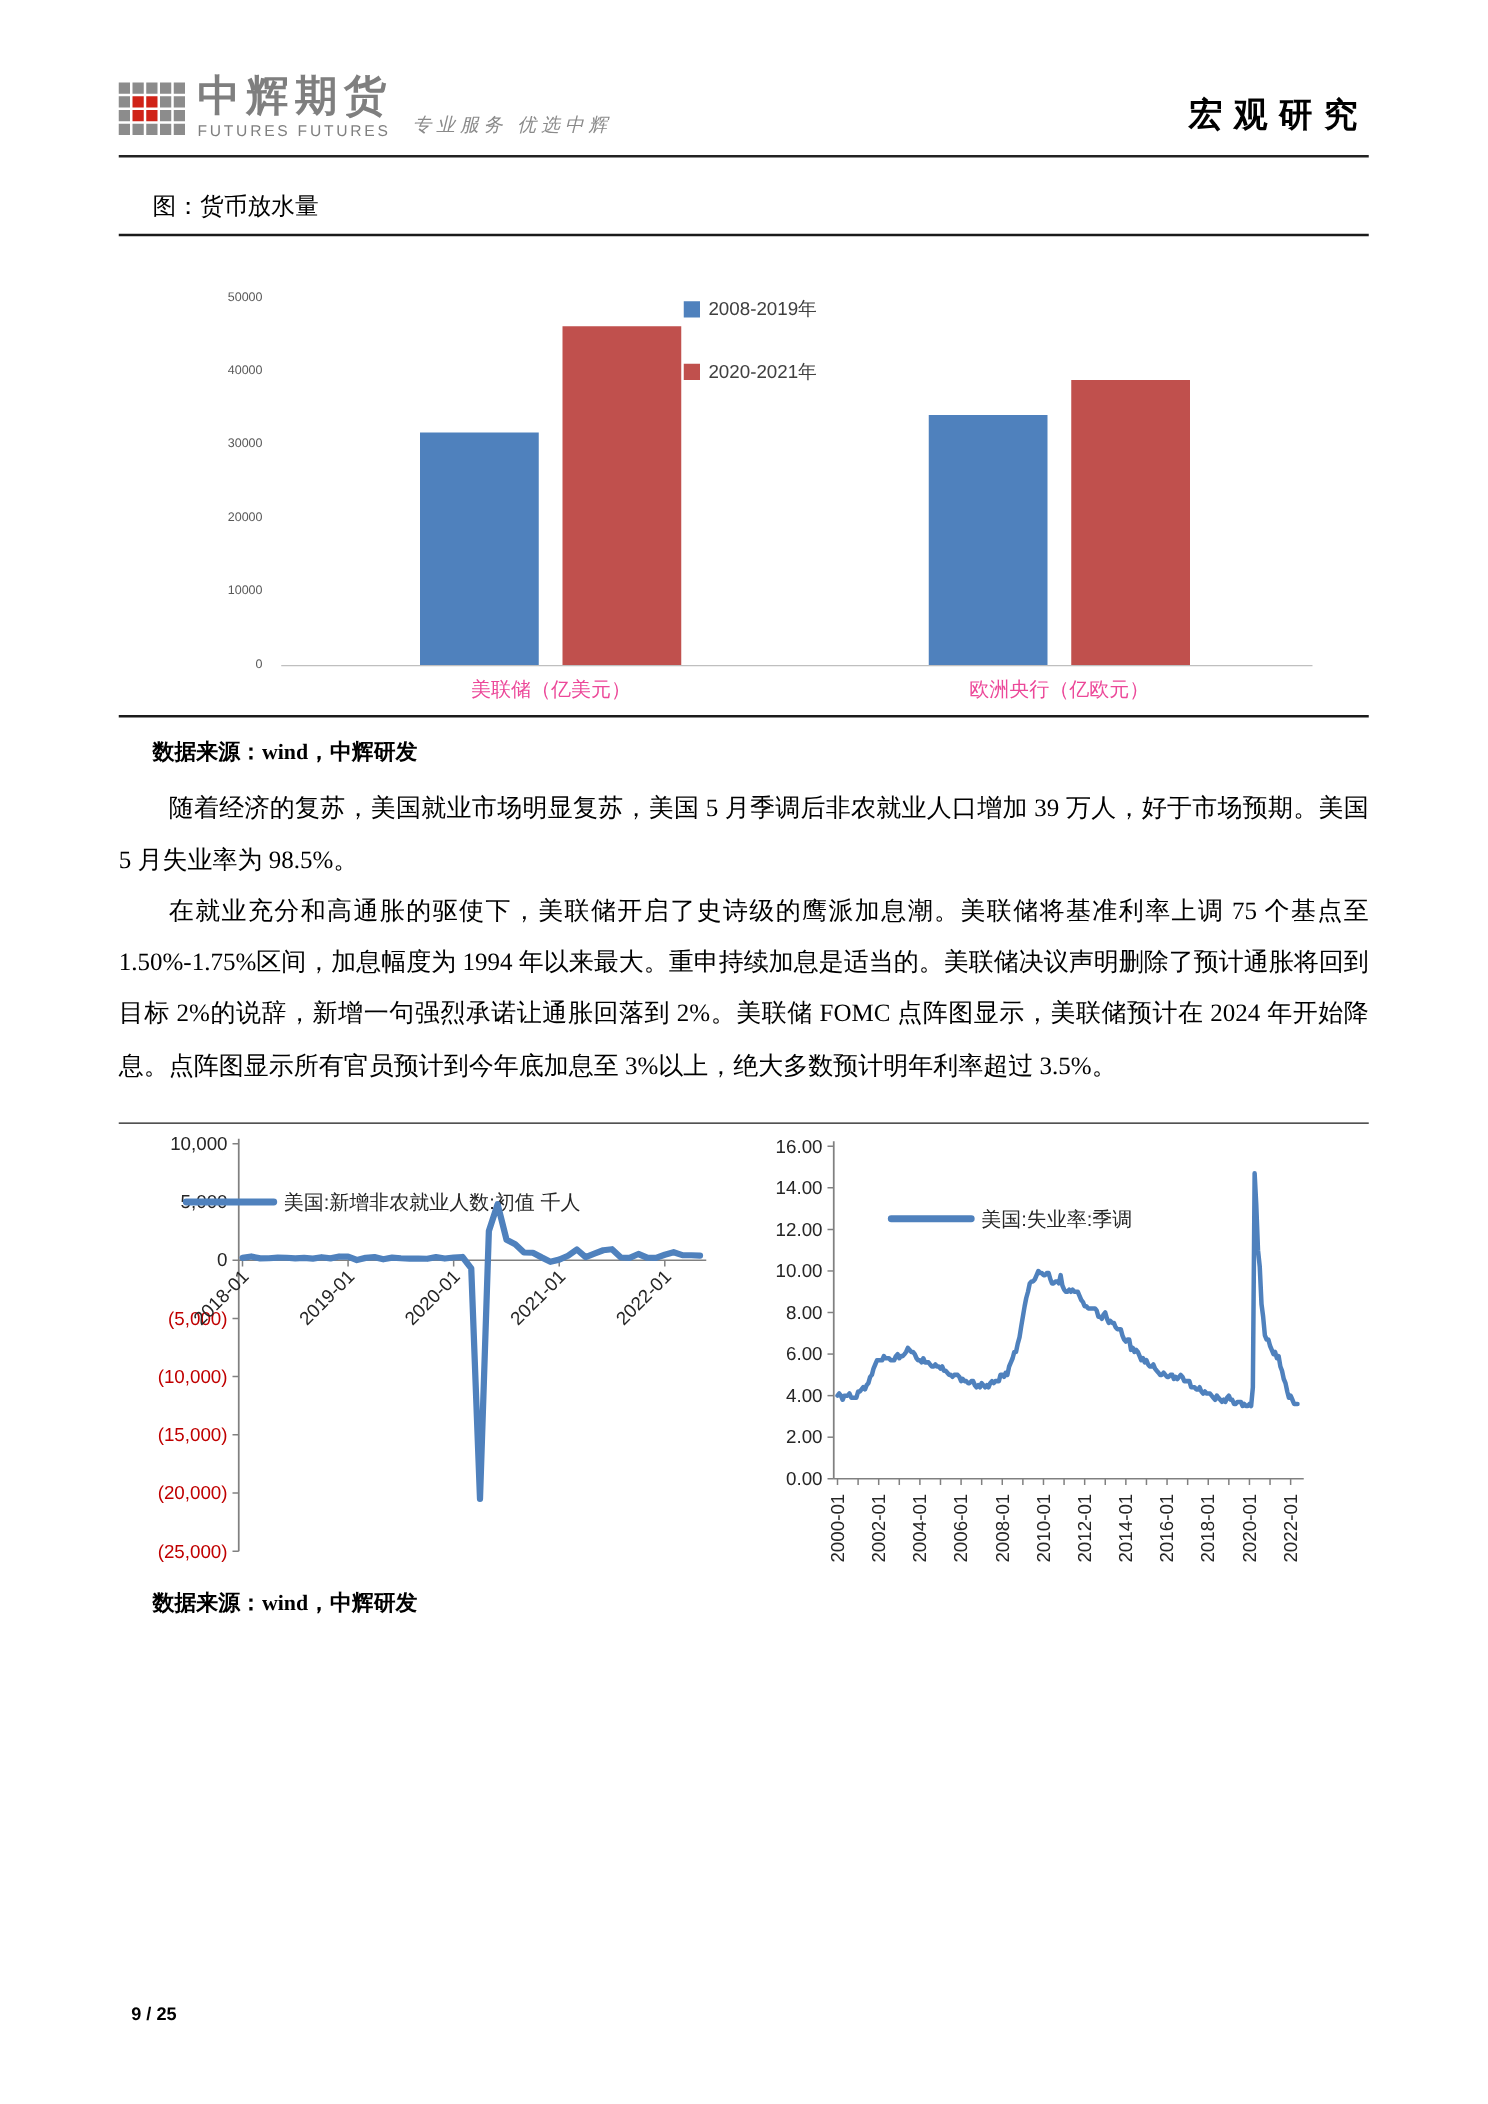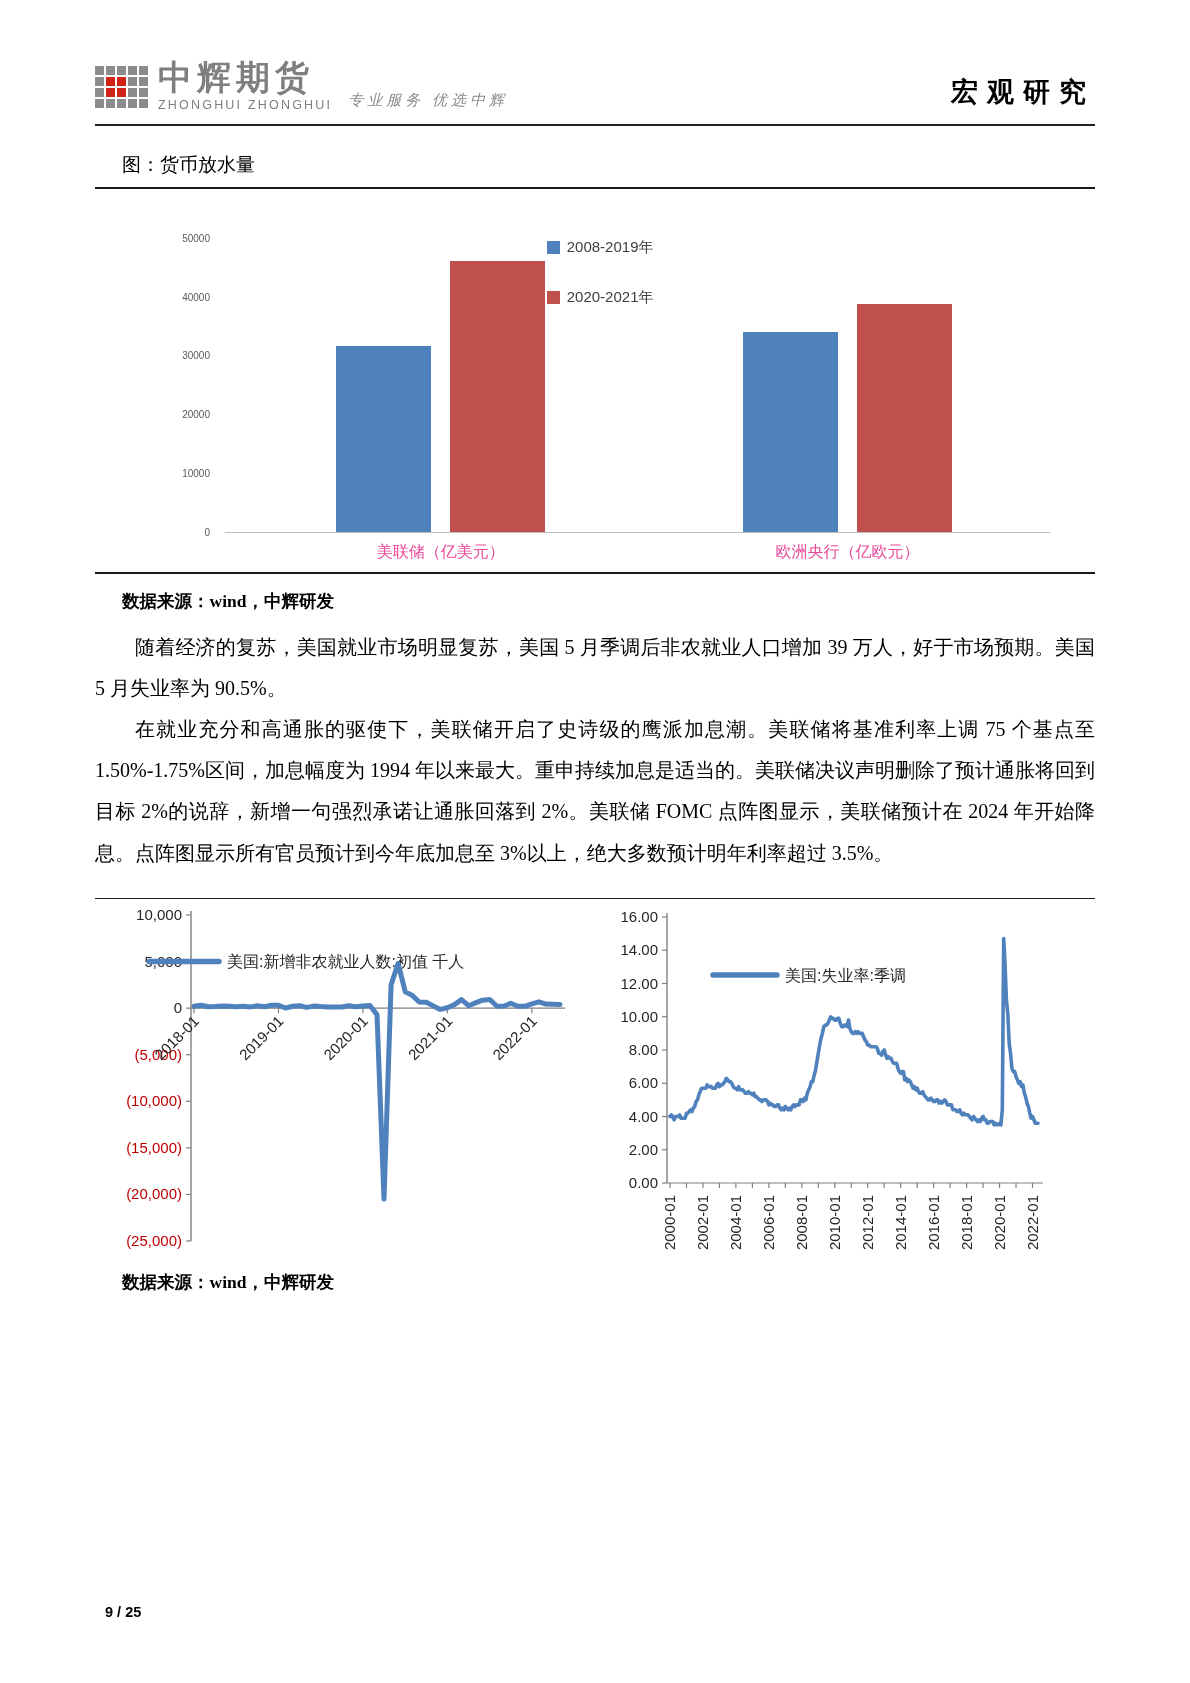--- a/index.html
+++ b/index.html
@@ -84,21 +84,21 @@
             <i></i>
             <i></i>
             <i></i>
             <i></i>
             <i></i>
             <i></i>
             <i></i>
           </div>
         <div class="brand-txt">
           <span class="logo-cn">中辉期货</span>
-          <span class="logo-en">ZHONGHUI ZHONGHUI</span>
+          <span class="logo-en">FUTURES FUTURES</span>
         </div>
         <span class="tagline">专业服务 优选中辉</span>
       </div>
       <div class="section-title">宏观研究</div>
     </div>
 
     <div>
       <div class="fig-title">图：货币放水量</div>
       <hr class="rule-thick">
       <div class="bar-chart">
@@ -125,21 +125,21 @@
             <div class="bar" style="left: 76.6%; width: 11.5%; height: 77.6%; background: rgb(192, 80, 77);"></div>
             <div class="bar-cat" style="left: 26.15%;">美联储（亿美元）</div>
             <div class="bar-cat" style="left: 75.45%;">欧洲央行（亿欧元）</div>
           </div>
       </div>
       <hr class="rule-thick">
       <div class="source">数据来源：wind，中辉研发</div>
     </div>
 
     <div class="body-text">
-      <p>随着经济的复苏，美国就业市场明显复苏，美国 5 月季调后非农就业人口增加 39 万人，好于市场预期。美国 5 月失业率为 90.5%。</p>
+      <p>随着经济的复苏，美国就业市场明显复苏，美国 5 月季调后非农就业人口增加 39 万人，好于市场预期。美国 5 月失业率为 98.5%。</p>
       <p>在就业充分和高通胀的驱使下，美联储开启了史诗级的鹰派加息潮。美联储将基准利率上调 75 个基点至 1.50%-1.75%区间，加息幅度为 1994 年以来最大。重申持续加息是适当的。美联储决议声明删除了预计通胀将回到目标 2%的说辞，新增一句强烈承诺让通胀回落到 2%。美联储 FOMC 点阵图显示，美联储预计在 2024 年开始降息。点阵图显示所有官员预计到今年底加息至 3%以上，绝大多数预计明年利率超过 3.5%。</p>
     </div>
 
     <div class="figs2">
       <hr class="rule-thin">
       <div class="charts-row">
         <svg id="nonfarm" width="470" height="352" style="margin-left:8px">
             <line x1="88" y1="8" x2="88" y2="338" stroke="#808080" stroke-width="1.4"></line>
             <line x1="83" y1="12" x2="88" y2="12" stroke="#808080" stroke-width="1.2"></line>
             <text x="79" y="17" text-anchor="end" font-size="15" fill="#262626">10,000</text>

